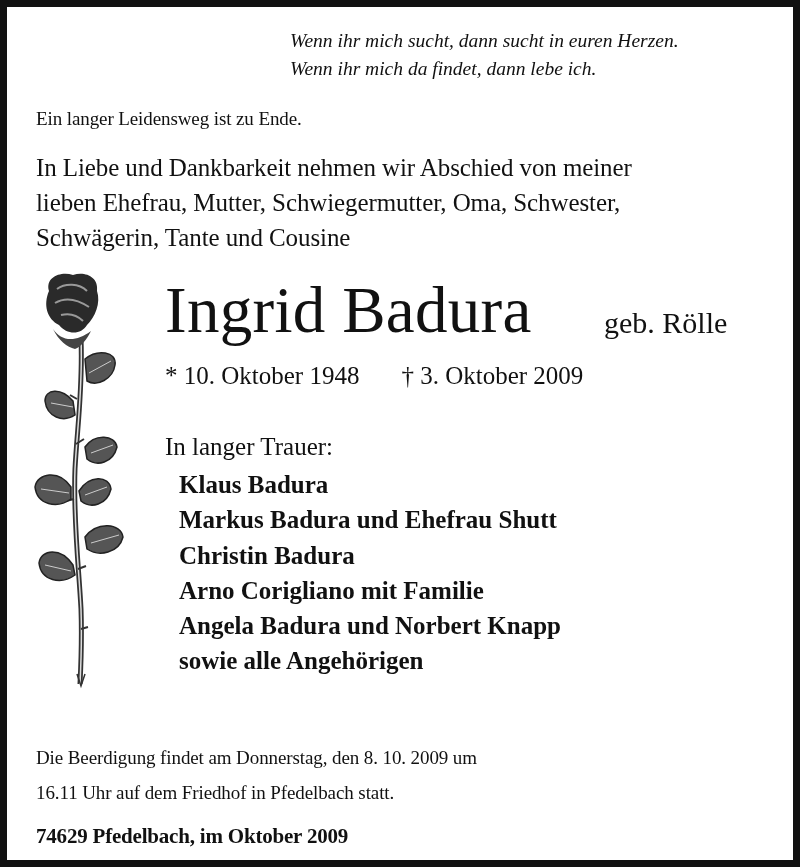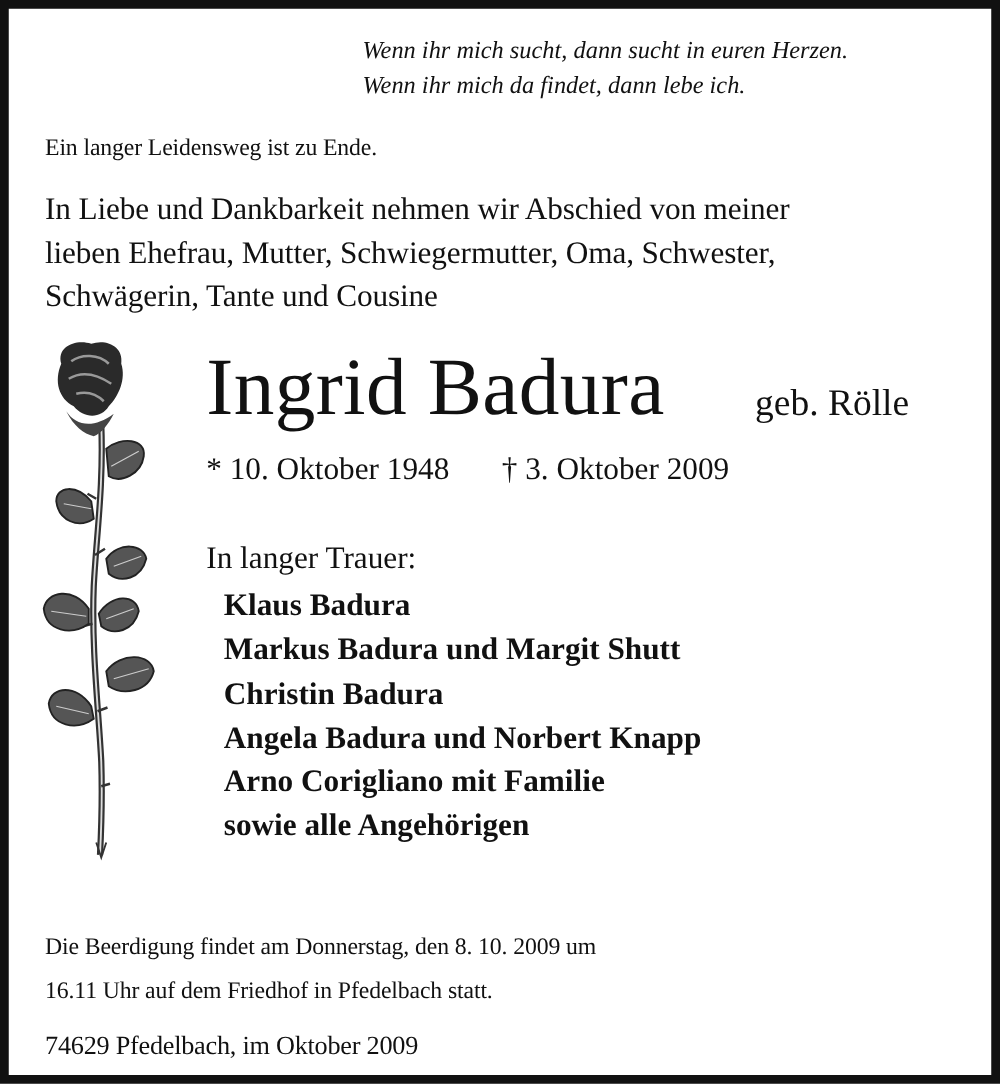--- a/index.html
+++ b/index.html
@@ -23,21 +23,21 @@
     position: absolute; left: 158px; top: 266px;
     font-weight: normal; font-size: 65px; line-height: 75px; letter-spacing: 0.3px;
   }
   .maiden { position: absolute; left: 597px; top: 301px; font-size: 30px; line-height: 30px; }
   .dates { position: absolute; left: 158px; top: 353px; font-size: 25px; line-height: 32px; }
   .dates .death { margin-left: 42px; margin-top: 37px; }
   .mourn-label { position: absolute; left: 158px; top: 424px; font-size: 25px; line-height: 32px; }
   .mourners { position: absolute; left: 172px; top: 460px; list-style: none; margin: 0; padding: 0; }
   .mourners li { font-weight: bold; font-size: 25px; line-height: 35.3px; }
   .funeral { position: absolute; left: 29px; top: 733px; width: 760px; font-size: 19px; line-height: 35px; letter-spacing: -0.1px; }
-  .place { position: absolute; left: 29px; top: 815px; font-size: 21px; line-height: 28px; letter-spacing: -0.2px; }
+  .place { position: absolute; left: 29px; top: 815px; font-size: 21px; line-height: 28px; letter-spacing: -0.2px; font-weight: bold; }
 </style>
 </head>
 <body>
 
 <div class="frame">
 
   <div class="motto serif">
     <div>Wenn ihr mich sucht, dann sucht in euren Herzen.</div>
     <div>Wenn ihr mich da findet, dann lebe ich.</div>
   </div>
@@ -80,24 +80,24 @@
   <div class="maiden serif">geb. Rölle</div>
 
   <div class="dates serif">
     <span>* 10. Oktober 1948</span><span class="death">† 3. Oktober 2009</span>
   </div>
 
   <div class="mourn-label serif">In langer Trauer:</div>
 
   <ul class="mourners serif">
     <li>Klaus Badura</li>
-    <li>Markus Badura und Margit Shutt</li>
+    <li>Markus Badura und Ehefrau Shutt</li>
     <li>Christin Badura</li>
+    <li>Arno Corigliano mit Familie</li>
     <li>Angela Badura und Norbert Knapp</li>
-    <li>Arno Corigliano mit Familie</li>
     <li>sowie alle Angehörigen</li>
   </ul>
 
   <div class="funeral serif">
     <div>Die Beerdigung findet am Donnerstag, den 8. 10. 2009 um</div>
     <div>16.11 Uhr auf dem Friedhof in Pfedelbach statt.</div>
   </div>
 
   <div class="place serif">74629 Pfedelbach, im Oktober 2009</div>
 </div>

